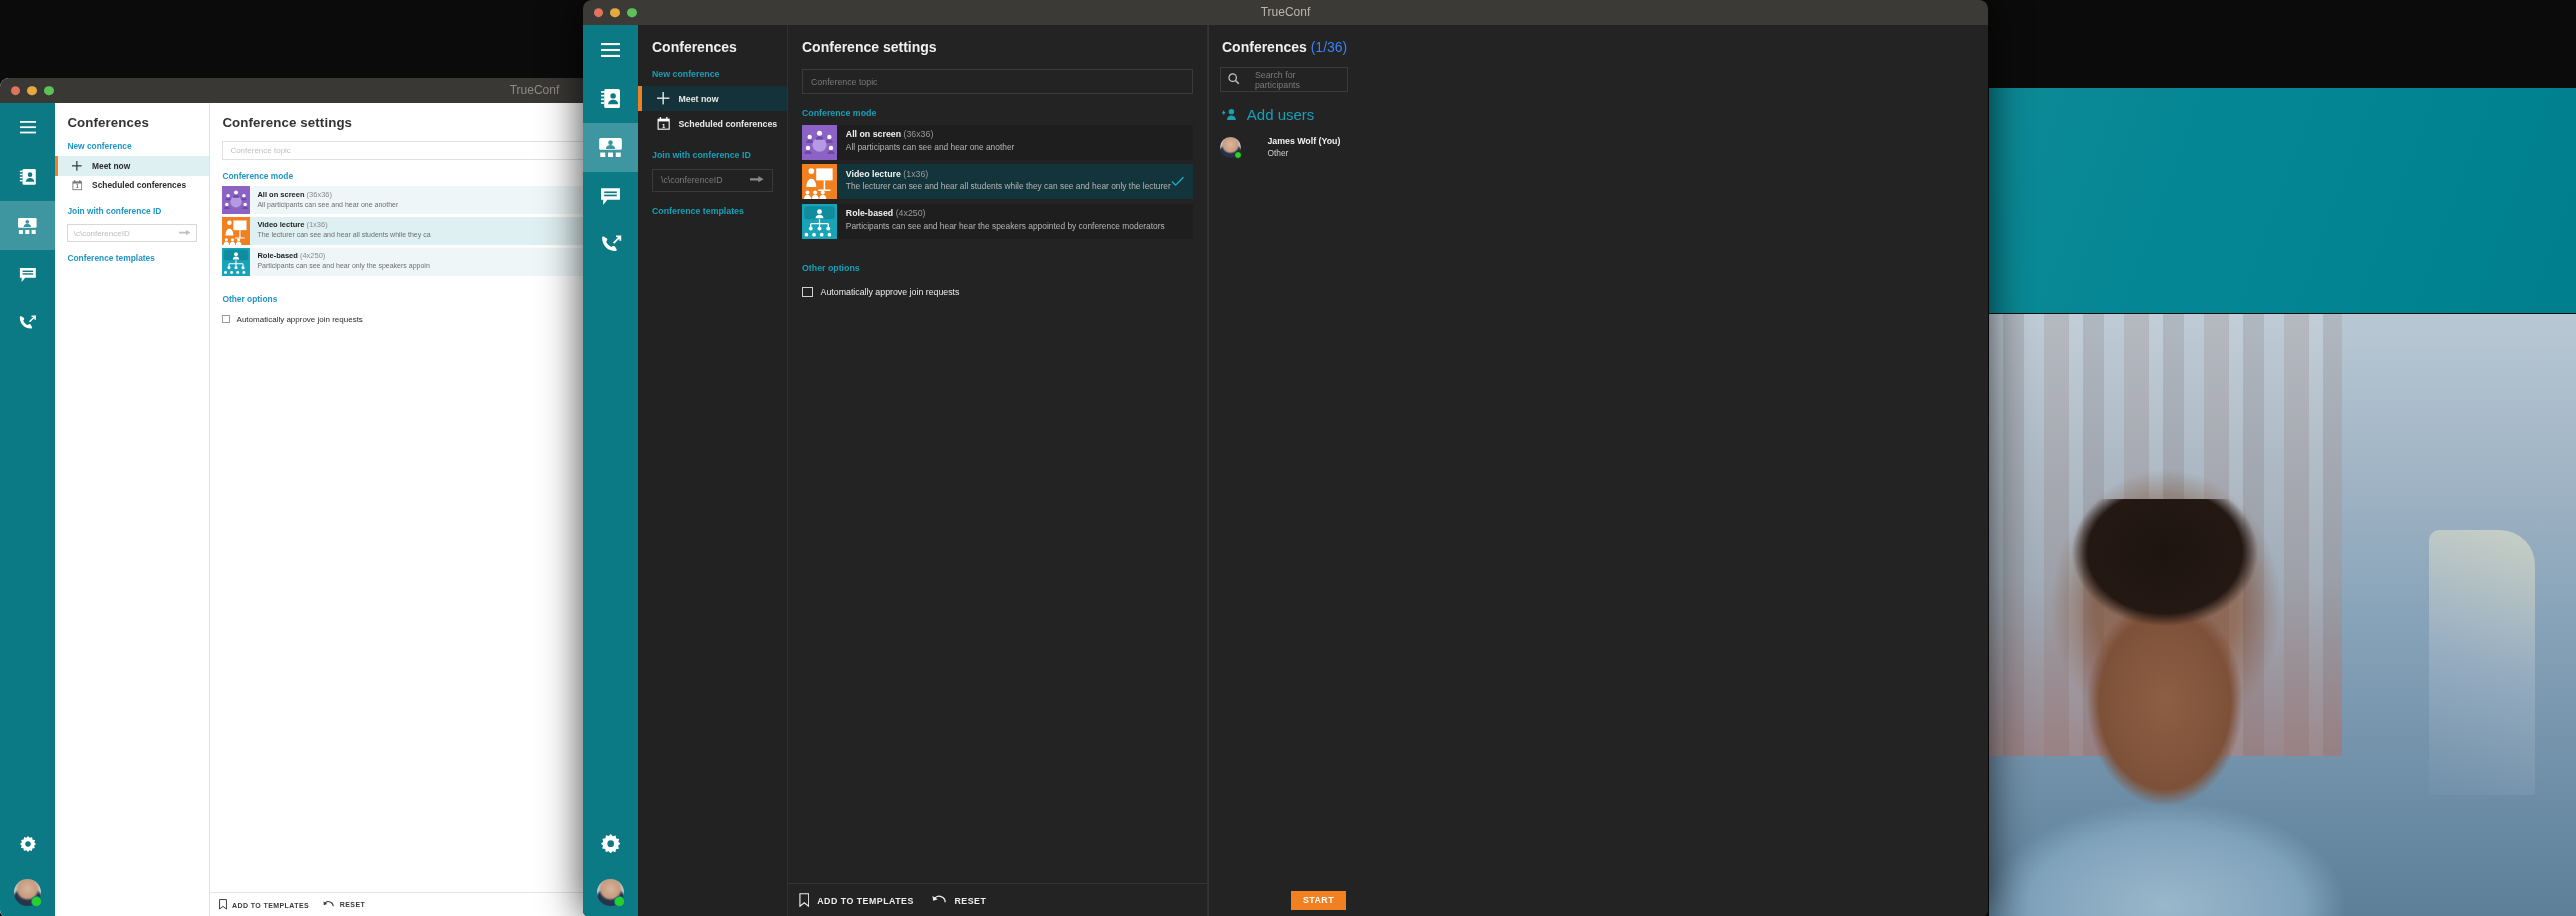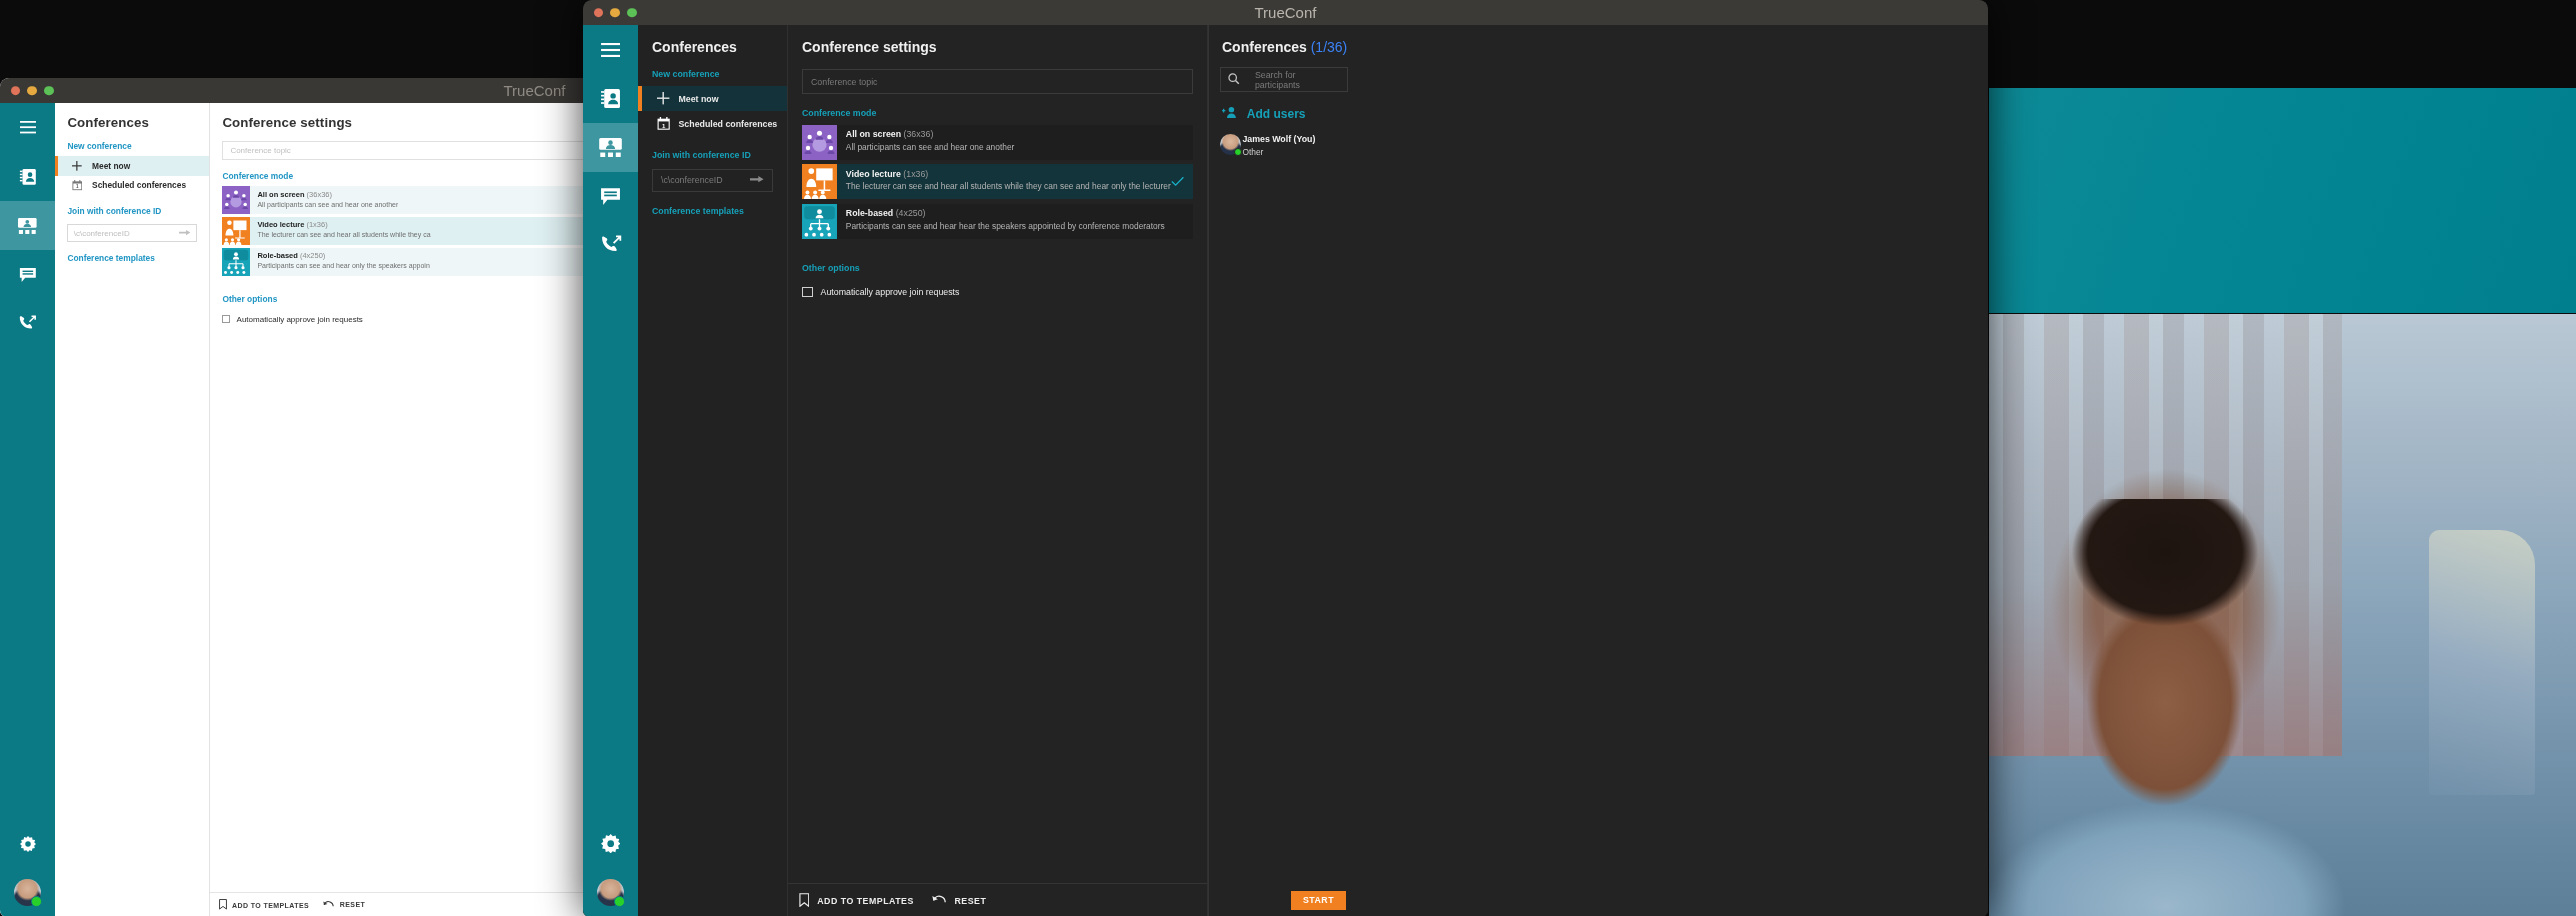--- a/index.html
+++ b/index.html
@@ -50,21 +50,21 @@
 
   
   .win { position:absolute; border-radius:8.8px 8.8px 7px 7px; overflow:hidden; }
   .titlebar { height:25px; background:#3a3835; position:relative; }
   .titlebar.dark { background:#3c3a37; }
   .traffic { position:absolute; left:10.6px; top:50%; transform:translateY(-50%); display:flex; gap:7px; }
   .dot { width:9.7px; height:9.7px; border-radius:50%; }
   .dot.r{background:#e0745a;} .dot.y{background:#e5a93f;} .dot.g{background:#5cc156;}
   .win-title {
     position:absolute; left:0; right:0; top:0; height:41px; line-height:25px;
-    text-align:center; color:#b9b5ad; font-size:15px;
+    text-align:center; color:#b9b5ad; font-size:12px;
   }
 
   
   .rail { background:#0c7a85; width:55px; position:relative; display:flex; flex-direction:column; align-items:center; }
   .rail-item { width:55px; height:49px; display:flex; align-items:center; justify-content:center; }
   .rail-item.active { background:#3e97a0; }
   .rail-spacer { flex:1 1 auto; }
   .rail svg { display:block; }
   .avatar-rail { position:relative; width:26.5px; height:26.5px; }
   .avatar-rail .face {
@@ -153,22 +153,22 @@
   .dk-btn { display:flex; align-items:center; gap:8px; font-size:8.8px; font-weight:bold; color:#ededed; letter-spacing:0.5px;}
 
   .dk-ph1 { font-size:14px; color:#f0f0f0; font-weight:bold; padding:14px 0 0 14px; }
   .dk-ph1 em { font-style:normal; color:#3b82f6; font-weight:normal; }
   .dk-search {
     margin:12.4px 12.4px 0 12.4px; height:25px; border:0.9px solid #3b3b3b;
     display:flex; align-items:center; padding:0 7px; gap:15px;
   }
   .dk-search span { font-size:8.8px; color:#7b7b7b; }
   .dk-adduser { display:flex; align-items:center; gap:8.8px; padding:14px 0 0 14px; }
-  .dk-adduser span { font-size:12px; color:#16a0b8; font-weight:bold; }
-  .dk-person { display:flex; align-items:flex-start; gap:1px; padding:12.4px 0 0 12.4px; }
+  .dk-adduser span { font-size:15px; color:#16a0b8; font-weight:normal; }
+  .dk-person { display:flex; align-items:center; gap:26px; padding:12.4px 0 0 12.4px; }
   .dk-person .pav { position:relative; width:21px; height:21px; }
   .dk-person .pav .face {
     width:21px; height:21px; border-radius:50%;
     background:
       radial-gradient(circle at 50% 36%, #dcb89d 0%, #c89d80 42%, rgba(200,157,128,0) 55%),
       radial-gradient(circle at 50% 88%, #253148 0%, #253148 52%, rgba(37,49,72,0) 62%),
       linear-gradient(180deg,#cdd4db 0%, #aeb9c3 100%);
   }
   .dk-person .pav .st {
     position:absolute; right:-0.9px; bottom:-0.9px; width:8px; height:8px; border-radius:50%;

